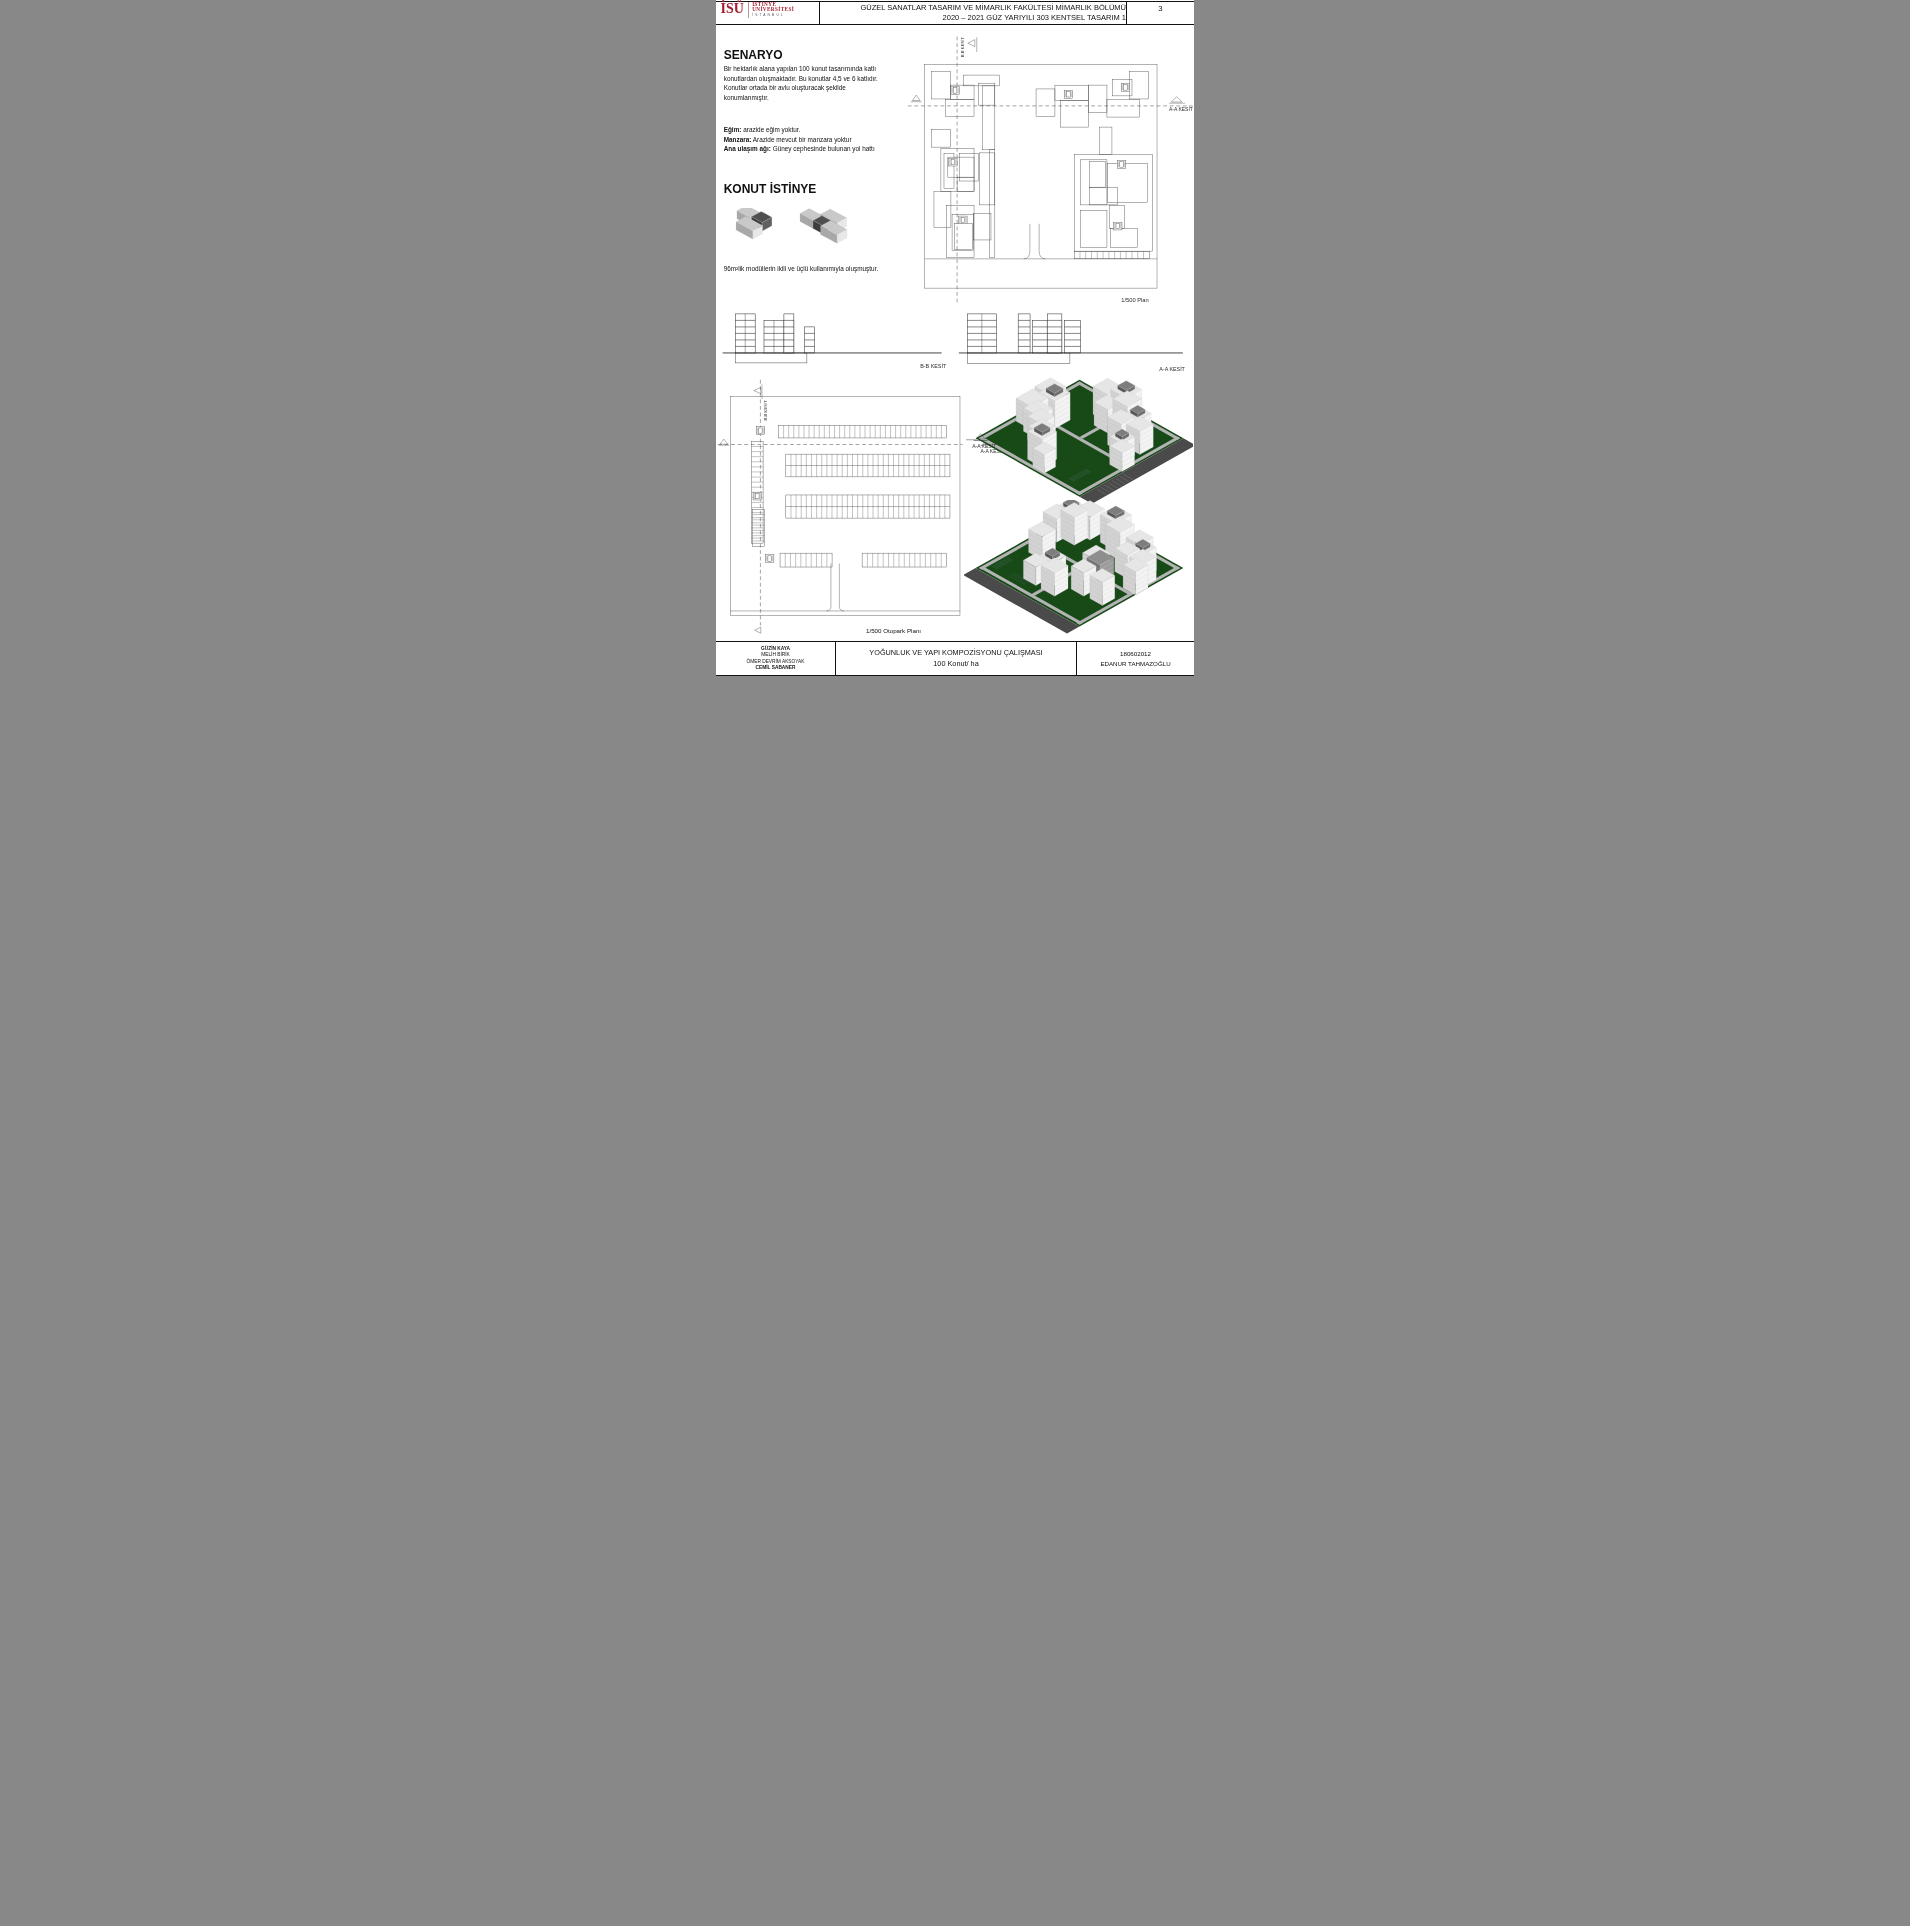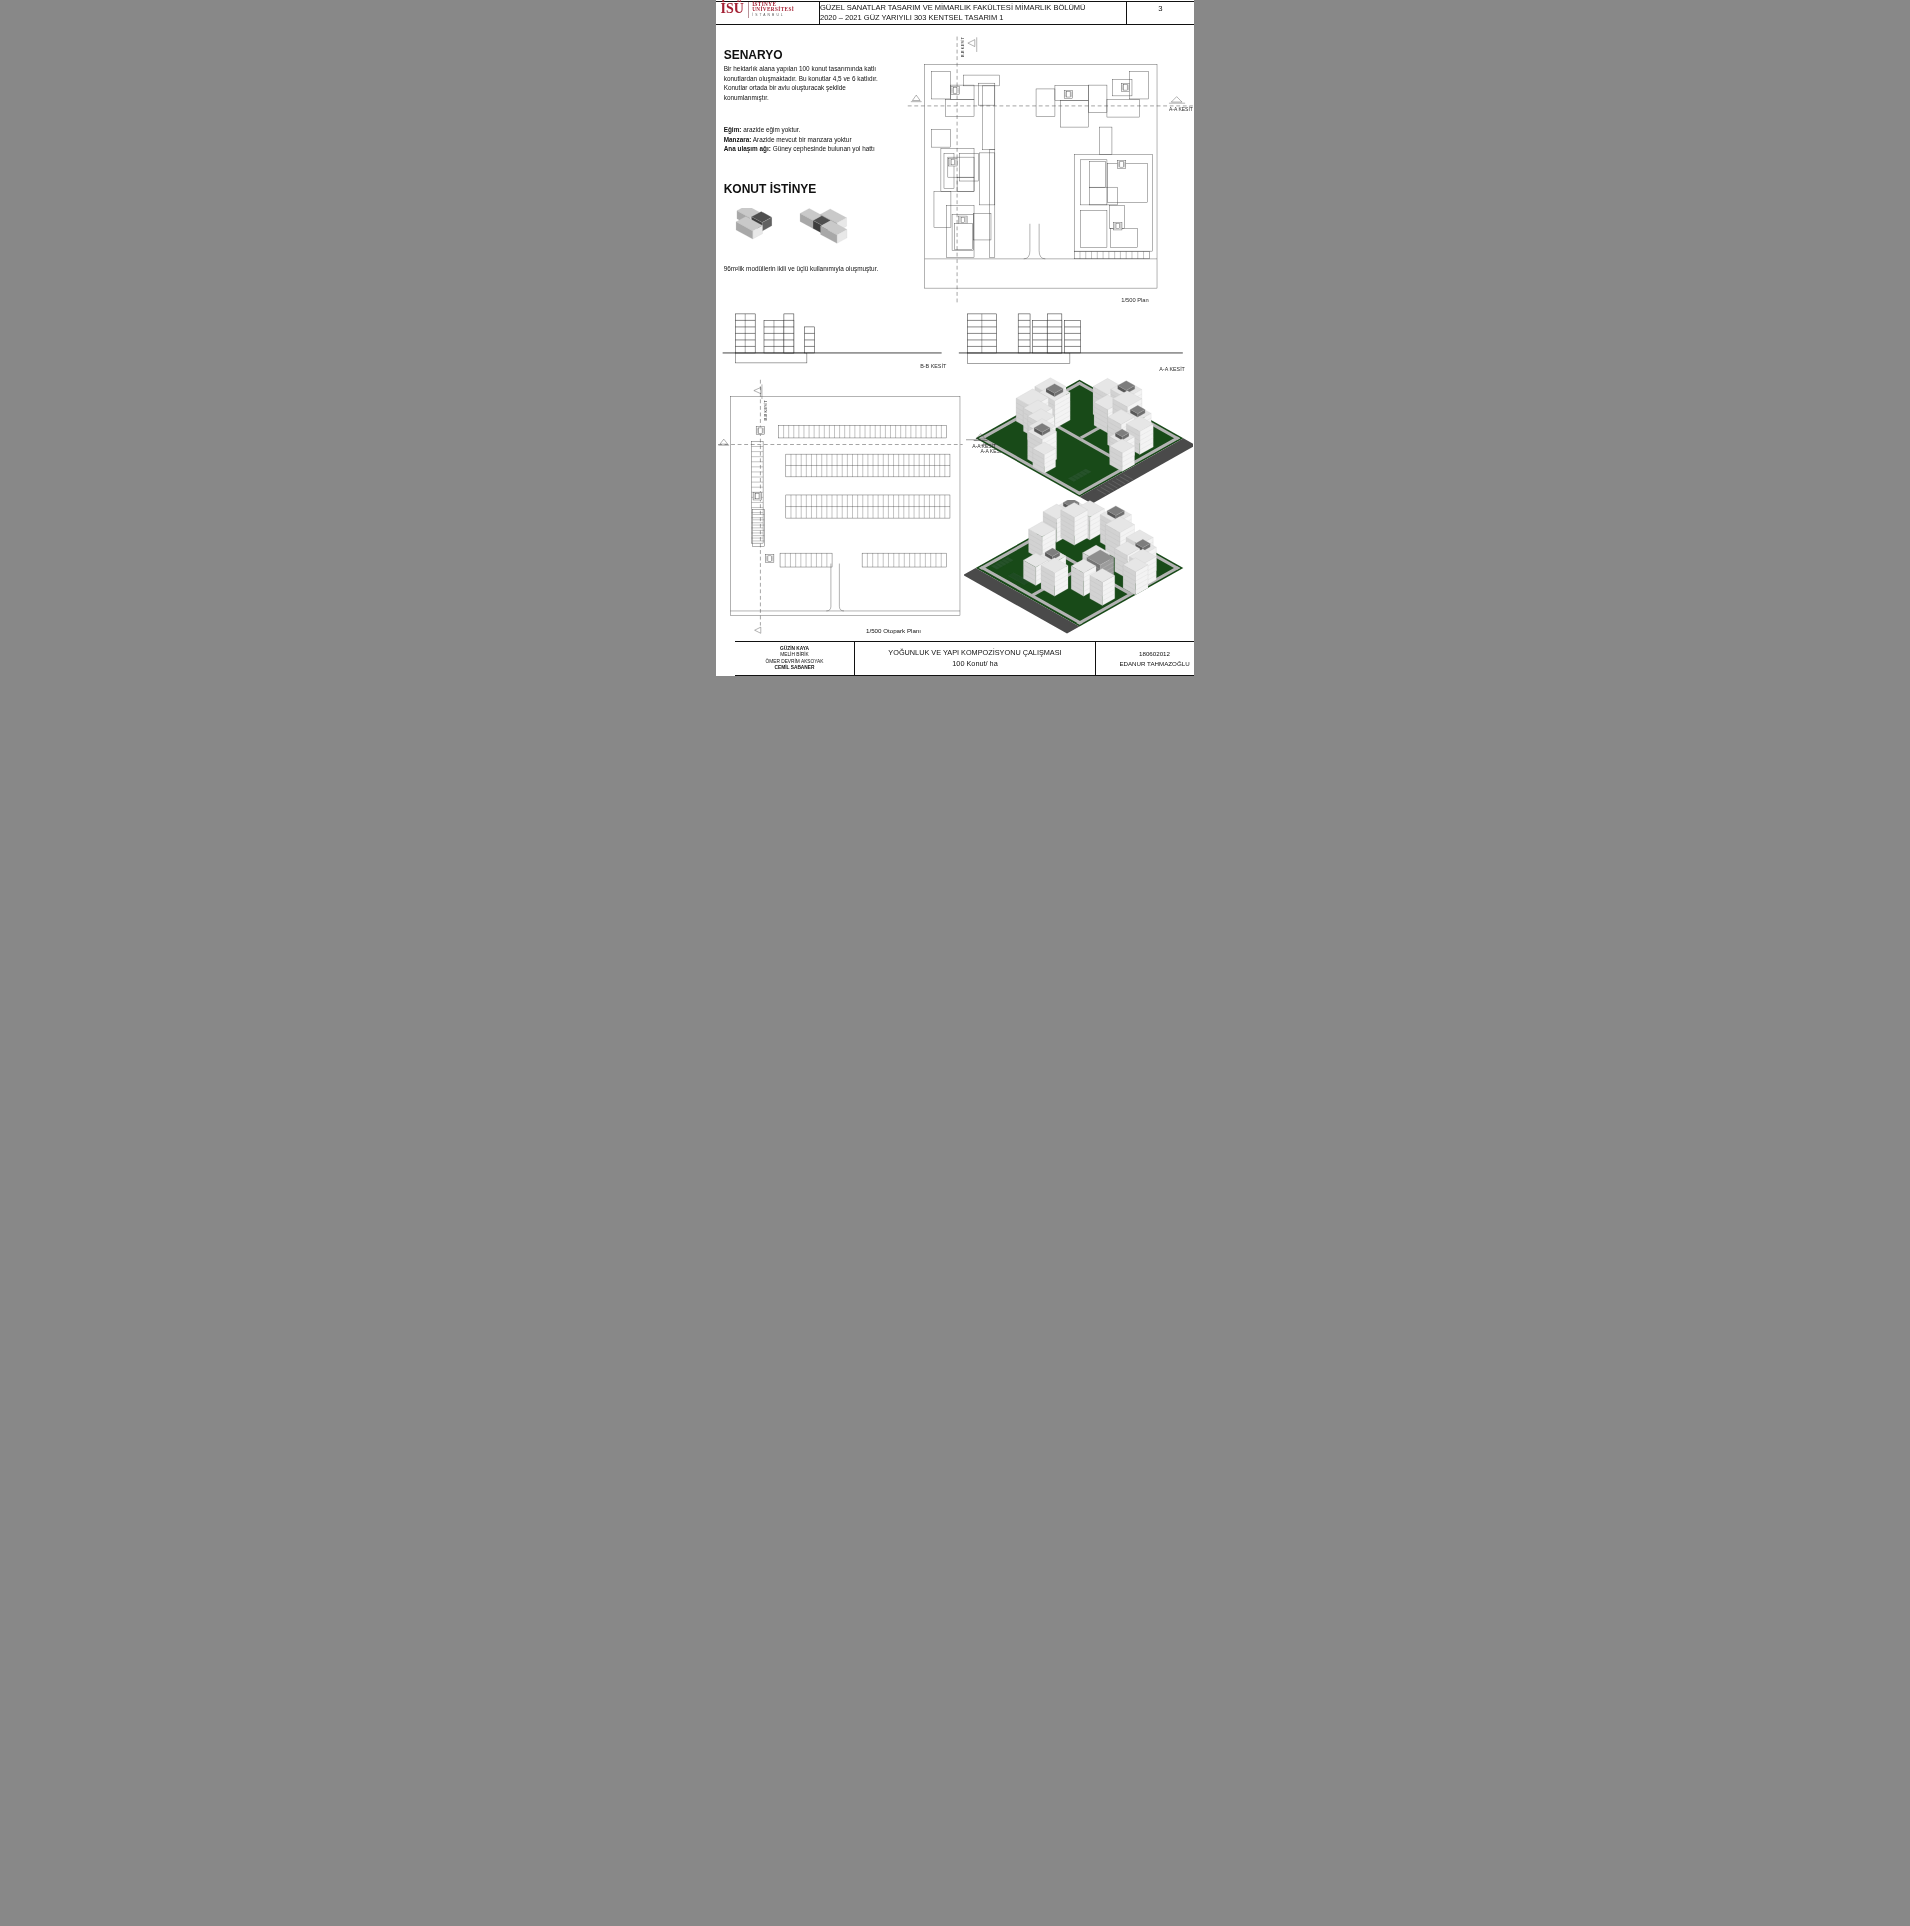--- a/index.html
+++ b/index.html
@@ -9,29 +9,29 @@
   
   #header{left:0;top:0.8px;width:478px;height:22.3px;border-top:1.5px solid #111;border-bottom:1.5px solid #111;
           display:flex;align-items:stretch;}
   #logo-cell{width:104px;border-right:1.2px solid #111;display:flex;padding-left:4.6px;box-sizing:border-box;}
   #logo-abbr{font-family:"Liberation Serif",serif;font-weight:bold;font-size:14px;line-height:14px;}
   #logo-sep{width:0.4px;background:#b9939a;height:16px;margin:0 3.9px;}
   #logo-text{display:flex;flex-direction:column;line-height:5px;}
   .logo-name{font-family:"Liberation Serif",serif;font-weight:bold;font-size:5.2px;letter-spacing:0.4px;}
   .logo-city{font-size:3.3px;letter-spacing:2.1px;color:#555;margin-top:1.2px;}
   #title-cell{flex:1;border-right:0.8px solid #111;display:flex;flex-direction:column;justify-content:center;
-              text-align:left;font-size:7.5px;line-height:9.6px;}
+              text-align:right;font-size:7.5px;line-height:9.6px;}
   #pagenum-cell{width:67px;display:flex;align-items:flex-start;justify-content:center;font-size:7.7px;padding-top:2.3px;box-sizing:border-box;}
   
   .h1{font-size:12px;font-weight:bold;}
   .body-text{font-size:6.4px;line-height:9.6px;}
   .kv b{font-weight:bold;}
   
   #footer{left:0;top:641px;width:478px;height:33px;border-top:1.2px solid #111;border-bottom:1.9px solid #111;
-          display:flex;box-sizing:content-box;margin-left:19px;}
+          display:flex;box-sizing:content-box;}
   #team-cell{width:119px;border-right:0.8px solid #111;display:flex;flex-direction:column;justify-content:center;
              text-align:center;font-size:4.8px;line-height:6.2px;}
   #work-cell{flex:1;border-right:0.8px solid #111;display:flex;flex-direction:column;justify-content:center;
              text-align:center;font-size:7.3px;line-height:10.4px;}
   #student-cell{width:117px;display:flex;flex-direction:column;justify-content:center;text-align:center;
                 font-size:6.2px;line-height:9.2px;}
   .strong{font-weight:bold;}
   svg{display:block;}
   svg text{font-family:"Liberation Sans",sans-serif;fill:#2c2c2c;}
 </style>

